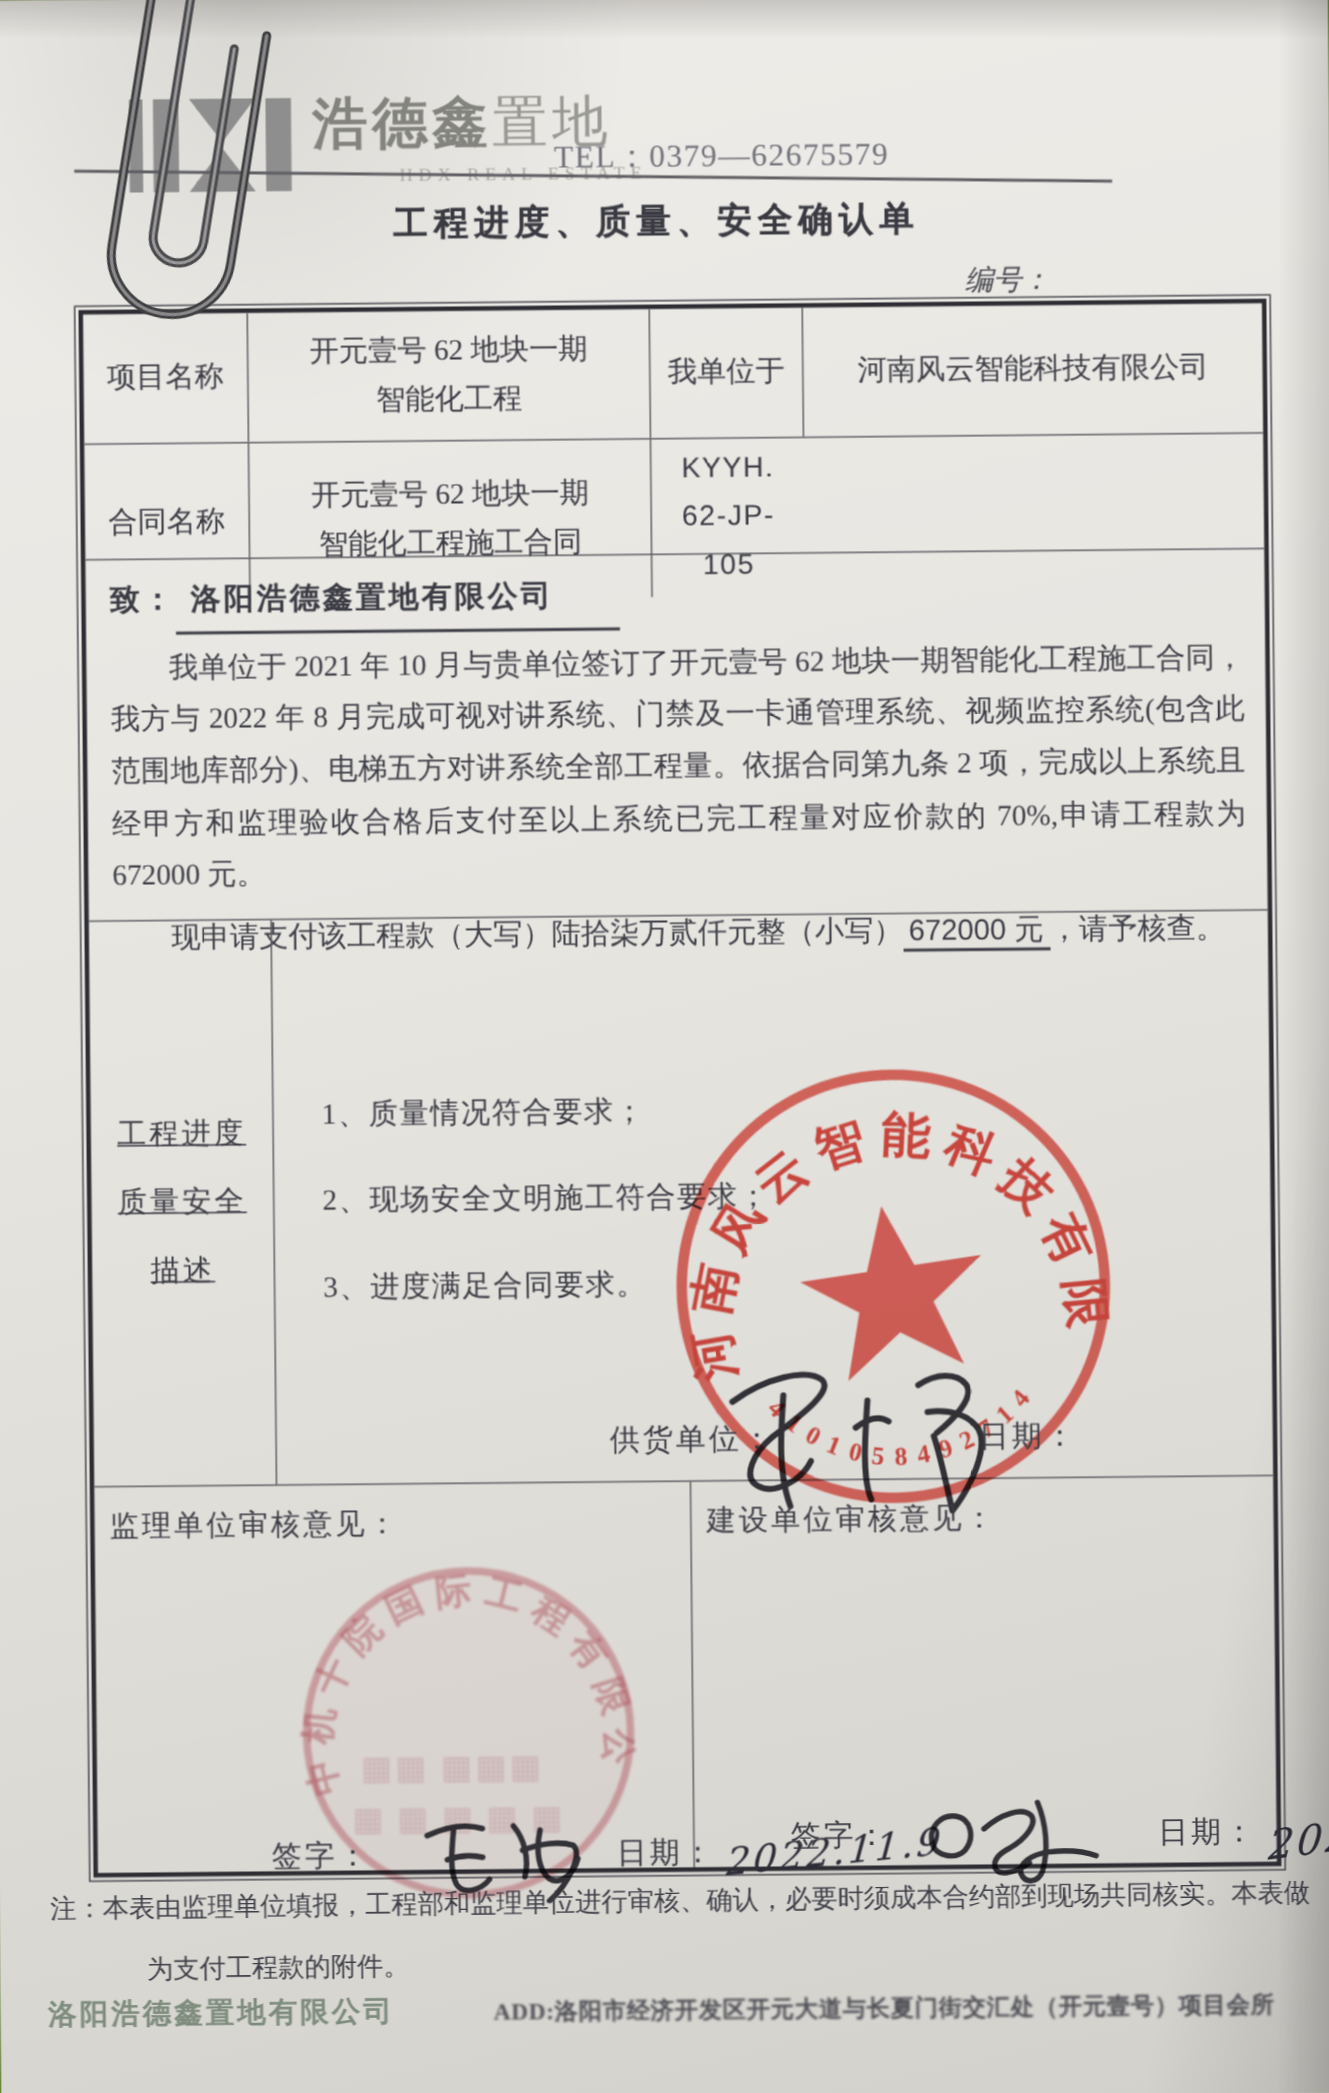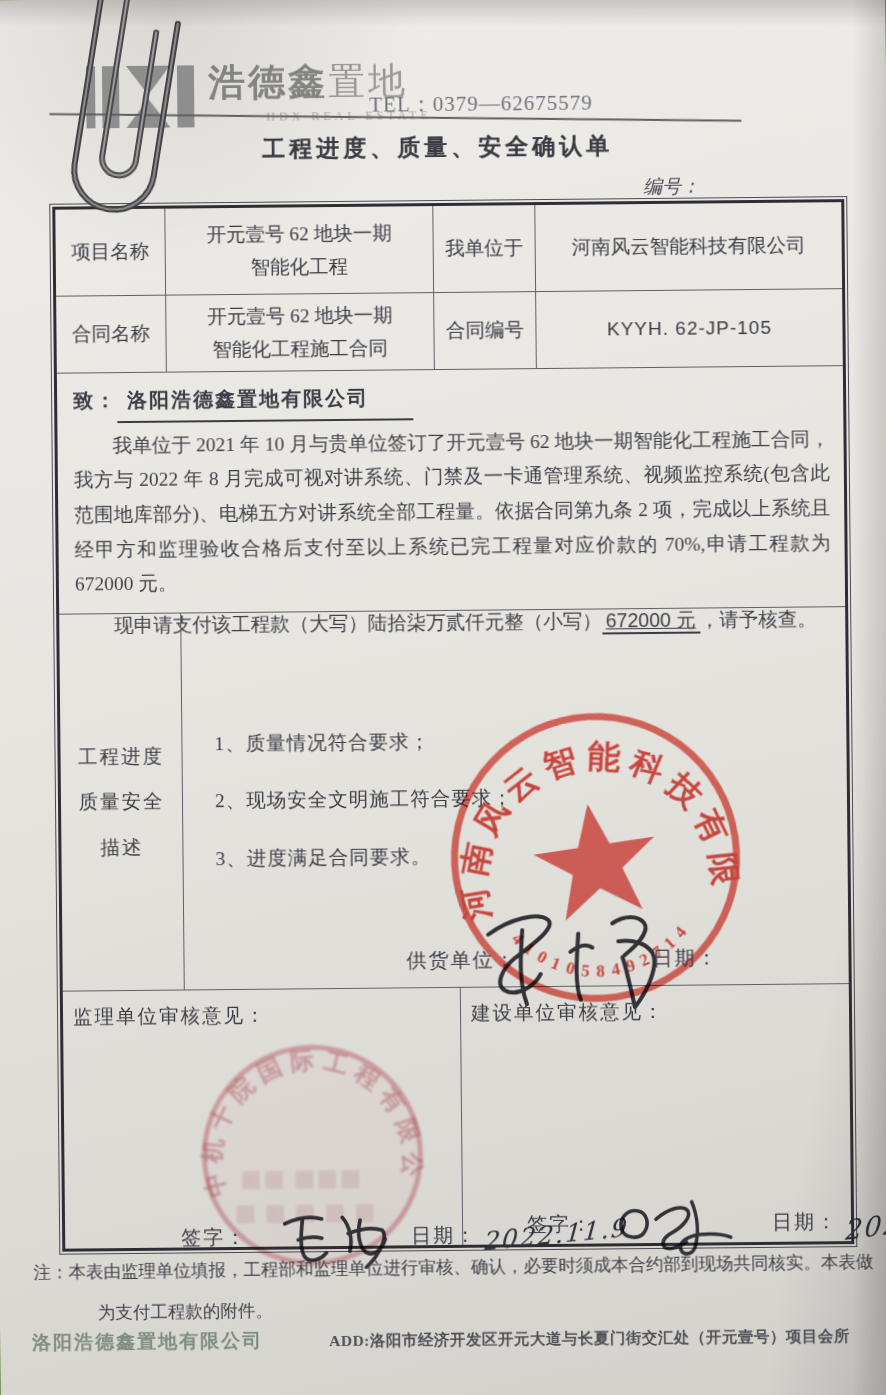--- a/index.html
+++ b/index.html
@@ -55,25 +55,25 @@
   .mono-ish{font-family:"Liberation Sans","DejaVu Sans",sans-serif;letter-spacing:1px;font-size:19px;}
 
   
   .notice{padding:10px 14px 0 16px;font-size:19.5px;line-height:1.78;}
   .to-line{font-size:20px;}
   .to-line .to-label{font-weight:700;letter-spacing:2px;}
   .to-line .to-value{display:inline-block;border-bottom:2px solid #3b3b44;
                      padding:0 44px 2px 10px;font-weight:600;letter-spacing:2px;}
   .para{text-indent:2em;margin-top:6px;text-align:justify;color:#3e3e47;}
   .amount{border-bottom:2px solid #3b3b44;padding:0 4px 1px 4px;
-          font-family:"Liberation Sans","DejaVu Sans",sans-serif;text-decoration:underline;}
+          font-family:"Liberation Sans","DejaVu Sans",sans-serif;}
 
   
   .prog-label{gap:26px;font-size:19.5px;letter-spacing:2px;}
-  .prog-label div{line-height:1;}
+  .prog-label div{line-height:1;text-decoration:underline;}
   .prog-body{position:relative;border-right:none;padding:0;overflow:visible;}
   .prog-items{padding:24px 0 0 32px;font-size:19.5px;}
   .prog-items div{margin-bottom:24px;letter-spacing:1px;}
   .supplier-line{position:absolute;left:0;top:318px;width:100%;height:60px;font-size:20px;}
   .supplier-label{position:absolute;left:222px;top:14px;letter-spacing:2px;}
   .supplier-date-label{position:absolute;left:468px;top:14px;letter-spacing:2px;}
   .stamp-supplier{position:absolute;left:262px;top:98px;width:300px;height:300px;
                   mix-blend-mode:multiply;opacity:.92;transform:rotate(-8deg);filter:blur(.35px);}
   .sig-supplier{position:absolute;left:288px;top:290px;width:210px;height:115px;
                 mix-blend-mode:multiply;}
@@ -145,21 +145,20 @@
           <div class="cell">我单位于</div>
           <div class="cell last">河南风云智能科技有限公司</div>
         </div>
 
         <div class="row grid4">
           <div class="cell">合同名称</div>
           <div class="cell">
             <div>开元壹号 62 地块一期</div>
             <div>智能化工程施工合同</div>
           </div>
-          <div class="cell">合同编号</div>
           <div class="cell last mono-ish">KYYH. 62-JP-105</div>
         </div>
 
         <div class="row notice">
           <div class="to-line">
             <span class="to-label">致：</span><span class="to-value">洛阳浩德鑫置地有限公司</span>
           </div>
           <div class="para">我单位于 2021 年 10 月与贵单位签订了开元壹号 62 地块一期智能化工程施工合同，我方与 2022 年 8 月完成可视对讲系统、门禁及一卡通管理系统、视频监控系统(包含此范围地库部分)、电梯五方对讲系统全部工程量。依据合同第九条 2 项，完成以上系统且经甲方和监理验收合格后支付至以上系统已完工程量对应价款的 70%,申请工程款为 672000 元。</div>
           <div class="para">
             <span>现申请支付该工程款（大写）陆拾柒万贰仟元整（小写）</span><span class="amount">672000 元</span><span>，请予核查。</span>

